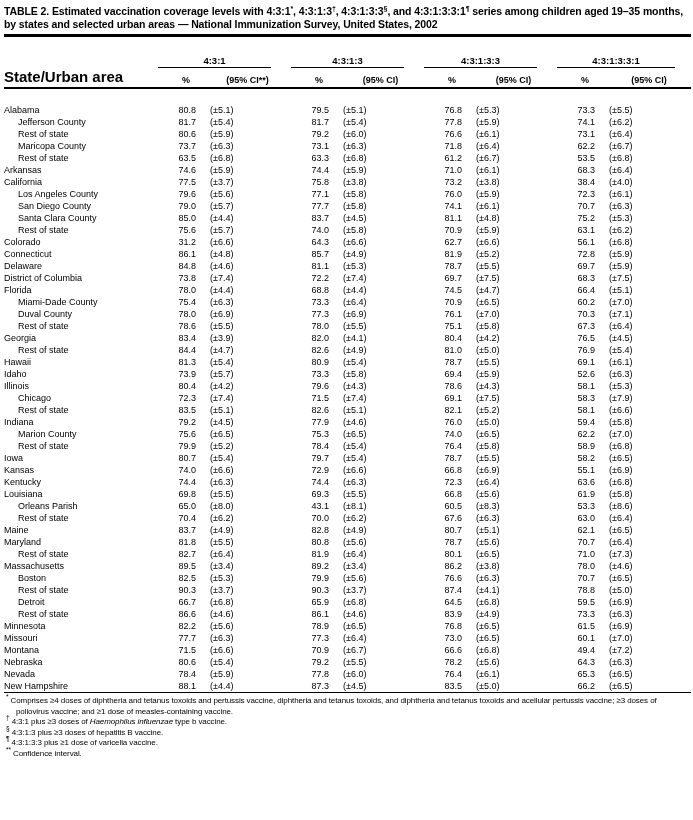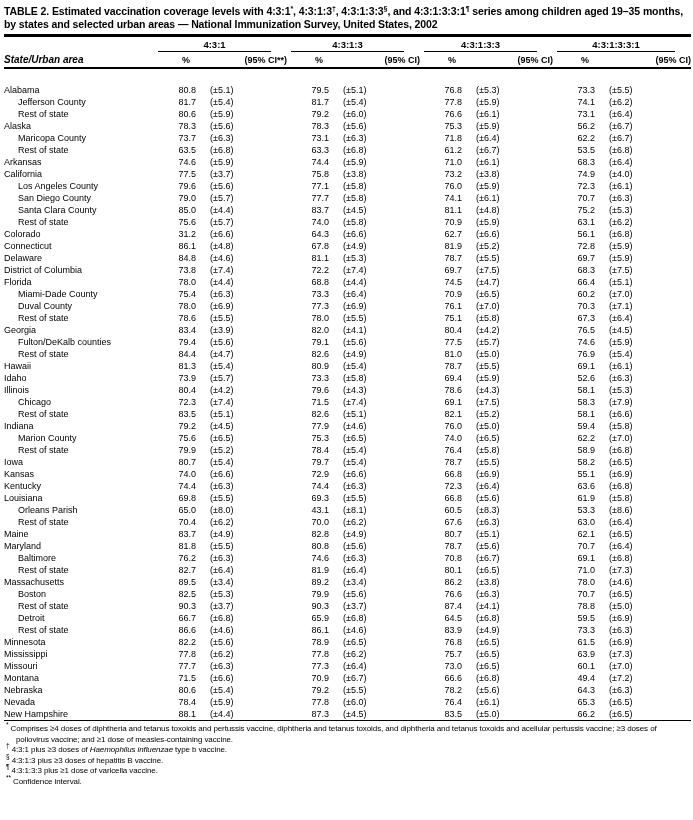--- a/index.html
+++ b/index.html
@@ -11,39 +11,39 @@
   .page{padding:4px 2px 0 4px;}
   .title{
     font-size:10.5px;font-weight:bold;line-height:13px;
     letter-spacing:-0.1px;
     padding:1px 0 3px 0;
     border-bottom:3px solid #000;
   }
   .title sup{font-size:7px;line-height:0;}
   table{
     border-collapse:collapse;table-layout:fixed;
-    width:687px;margin-top:1px;
+    width:687px;margin-top:17px;
   }
   col.c-label{width:150px;}
   col.c-pct{width:44px;}
   col.c-ci{width:89px;}
   col.c-ci-last{width:94px;}
   th,td{padding:0;font-size:9px;font-weight:normal;vertical-align:bottom;}
   thead th{font-weight:bold;}
   tr.group-row th{height:14px;}
   .grp-inner{
     text-align:center;font-size:9.5px;
     margin:0 16px 0 4px;
     border-bottom:1.5px solid #000;
     padding-bottom:1px;
   }
   tr.subhead-row th{height:13px;border-bottom:2px solid #000;padding-bottom:2px;}
-  th.h-label{text-align:left;font-size:10px;font-style:italic;}
+  th.h-label{text-align:left;font-size:15px;}
   th.h-pct{text-align:right;padding-right:8px;}
-  th.h-ci{text-align:right;padding-left:10px;}
+  th.h-ci{text-align:center;padding-left:10px;}
   tbody td{height:12px;line-height:12px;white-space:nowrap;}
   td.area{text-align:left;overflow:hidden;}
   td.area.indent{padding-left:14px;}
   td.pct{text-align:right;padding-right:2px;}
   td.ci{text-align:left;padding-left:12px;}
   tbody tr:first-child td{padding-top:15px;}
   table{border-bottom:1.5px solid #000;}
   .footnotes{margin-top:3px;padding-left:2px;}
   .fn{
     font-size:8px;line-height:10.5px;
@@ -128,31 +128,20 @@
           <td class="pct">80.6</td>
           <td class="ci">(±5.9)</td>
           <td class="pct">79.2</td>
           <td class="ci">(±6.0)</td>
           <td class="pct">76.6</td>
           <td class="ci">(±6.1)</td>
           <td class="pct">73.1</td>
           <td class="ci">(±6.4)</td>
         </tr>
         <tr>
-          <td class="area">Alaska</td>
-          <td class="pct">78.3</td>
-          <td class="ci">(±5.6)</td>
-          <td class="pct">78.3</td>
-          <td class="ci">(±5.6)</td>
-          <td class="pct">75.3</td>
-          <td class="ci">(±5.9)</td>
-          <td class="pct">56.2</td>
-          <td class="ci">(±6.7)</td>
-        </tr>
-        <tr>
           <td class="area indent">Maricopa County</td>
           <td class="pct">73.7</td>
           <td class="ci">(±6.3)</td>
           <td class="pct">73.1</td>
           <td class="ci">(±6.3)</td>
           <td class="pct">71.8</td>
           <td class="ci">(±6.4)</td>
           <td class="pct">62.2</td>
           <td class="ci">(±6.7)</td>
         </tr>
@@ -179,21 +168,21 @@
           <td class="ci">(±6.4)</td>
         </tr>
         <tr>
           <td class="area">California</td>
           <td class="pct">77.5</td>
           <td class="ci">(±3.7)</td>
           <td class="pct">75.8</td>
           <td class="ci">(±3.8)</td>
           <td class="pct">73.2</td>
           <td class="ci">(±3.8)</td>
-          <td class="pct">74.9</td>
+          <td class="pct">38.4</td>
           <td class="ci">(±4.0)</td>
         </tr>
         <tr>
           <td class="area indent">Los Angeles County</td>
           <td class="pct">79.6</td>
           <td class="ci">(±5.6)</td>
           <td class="pct">77.1</td>
           <td class="ci">(±5.8)</td>
           <td class="pct">76.0</td>
           <td class="ci">(±5.9)</td>
@@ -241,21 +230,21 @@
           <td class="ci">(±6.6)</td>
           <td class="pct">62.7</td>
           <td class="ci">(±6.6)</td>
           <td class="pct">56.1</td>
           <td class="ci">(±6.8)</td>
         </tr>
         <tr>
           <td class="area">Connecticut</td>
           <td class="pct">86.1</td>
           <td class="ci">(±4.8)</td>
-          <td class="pct">67.8</td>
+          <td class="pct">85.7</td>
           <td class="ci">(±4.9)</td>
           <td class="pct">81.9</td>
           <td class="ci">(±5.2)</td>
           <td class="pct">72.8</td>
           <td class="ci">(±5.9)</td>
         </tr>
         <tr>
           <td class="area">Delaware</td>
           <td class="pct">84.8</td>
           <td class="ci">(±4.6)</td>
@@ -326,31 +315,20 @@
           <td class="pct">83.4</td>
           <td class="ci">(±3.9)</td>
           <td class="pct">82.0</td>
           <td class="ci">(±4.1)</td>
           <td class="pct">80.4</td>
           <td class="ci">(±4.2)</td>
           <td class="pct">76.5</td>
           <td class="ci">(±4.5)</td>
         </tr>
         <tr>
-          <td class="area indent">Fulton/DeKalb counties</td>
-          <td class="pct">79.4</td>
-          <td class="ci">(±5.6)</td>
-          <td class="pct">79.1</td>
-          <td class="ci">(±5.6)</td>
-          <td class="pct">77.5</td>
-          <td class="ci">(±5.7)</td>
-          <td class="pct">74.6</td>
-          <td class="ci">(±5.9)</td>
-        </tr>
-        <tr>
           <td class="area indent">Rest of state</td>
           <td class="pct">84.4</td>
           <td class="ci">(±4.7)</td>
           <td class="pct">82.6</td>
           <td class="ci">(±4.9)</td>
           <td class="pct">81.0</td>
           <td class="ci">(±5.0)</td>
           <td class="pct">76.9</td>
           <td class="ci">(±5.4)</td>
         </tr>
@@ -524,31 +502,20 @@
           <td class="pct">81.8</td>
           <td class="ci">(±5.5)</td>
           <td class="pct">80.8</td>
           <td class="ci">(±5.6)</td>
           <td class="pct">78.7</td>
           <td class="ci">(±5.6)</td>
           <td class="pct">70.7</td>
           <td class="ci">(±6.4)</td>
         </tr>
         <tr>
-          <td class="area indent">Baltimore</td>
-          <td class="pct">76.2</td>
-          <td class="ci">(±6.3)</td>
-          <td class="pct">74.6</td>
-          <td class="ci">(±6.3)</td>
-          <td class="pct">70.8</td>
-          <td class="ci">(±6.7)</td>
-          <td class="pct">69.1</td>
-          <td class="ci">(±6.8)</td>
-        </tr>
-        <tr>
           <td class="area indent">Rest of state</td>
           <td class="pct">82.7</td>
           <td class="ci">(±6.4)</td>
           <td class="pct">81.9</td>
           <td class="ci">(±6.4)</td>
           <td class="pct">80.1</td>
           <td class="ci">(±6.5)</td>
           <td class="pct">71.0</td>
           <td class="ci">(±7.3)</td>
         </tr>
@@ -610,31 +577,20 @@
         <tr>
           <td class="area">Minnesota</td>
           <td class="pct">82.2</td>
           <td class="ci">(±5.6)</td>
           <td class="pct">78.9</td>
           <td class="ci">(±6.5)</td>
           <td class="pct">76.8</td>
           <td class="ci">(±6.5)</td>
           <td class="pct">61.5</td>
           <td class="ci">(±6.9)</td>
-        </tr>
-        <tr>
-          <td class="area">Mississippi</td>
-          <td class="pct">77.8</td>
-          <td class="ci">(±6.2)</td>
-          <td class="pct">77.8</td>
-          <td class="ci">(±6.2)</td>
-          <td class="pct">75.7</td>
-          <td class="ci">(±6.5)</td>
-          <td class="pct">63.9</td>
-          <td class="ci">(±7.3)</td>
         </tr>
         <tr>
           <td class="area">Missouri</td>
           <td class="pct">77.7</td>
           <td class="ci">(±6.3)</td>
           <td class="pct">77.3</td>
           <td class="ci">(±6.4)</td>
           <td class="pct">73.0</td>
           <td class="ci">(±6.5)</td>
           <td class="pct">60.1</td>

